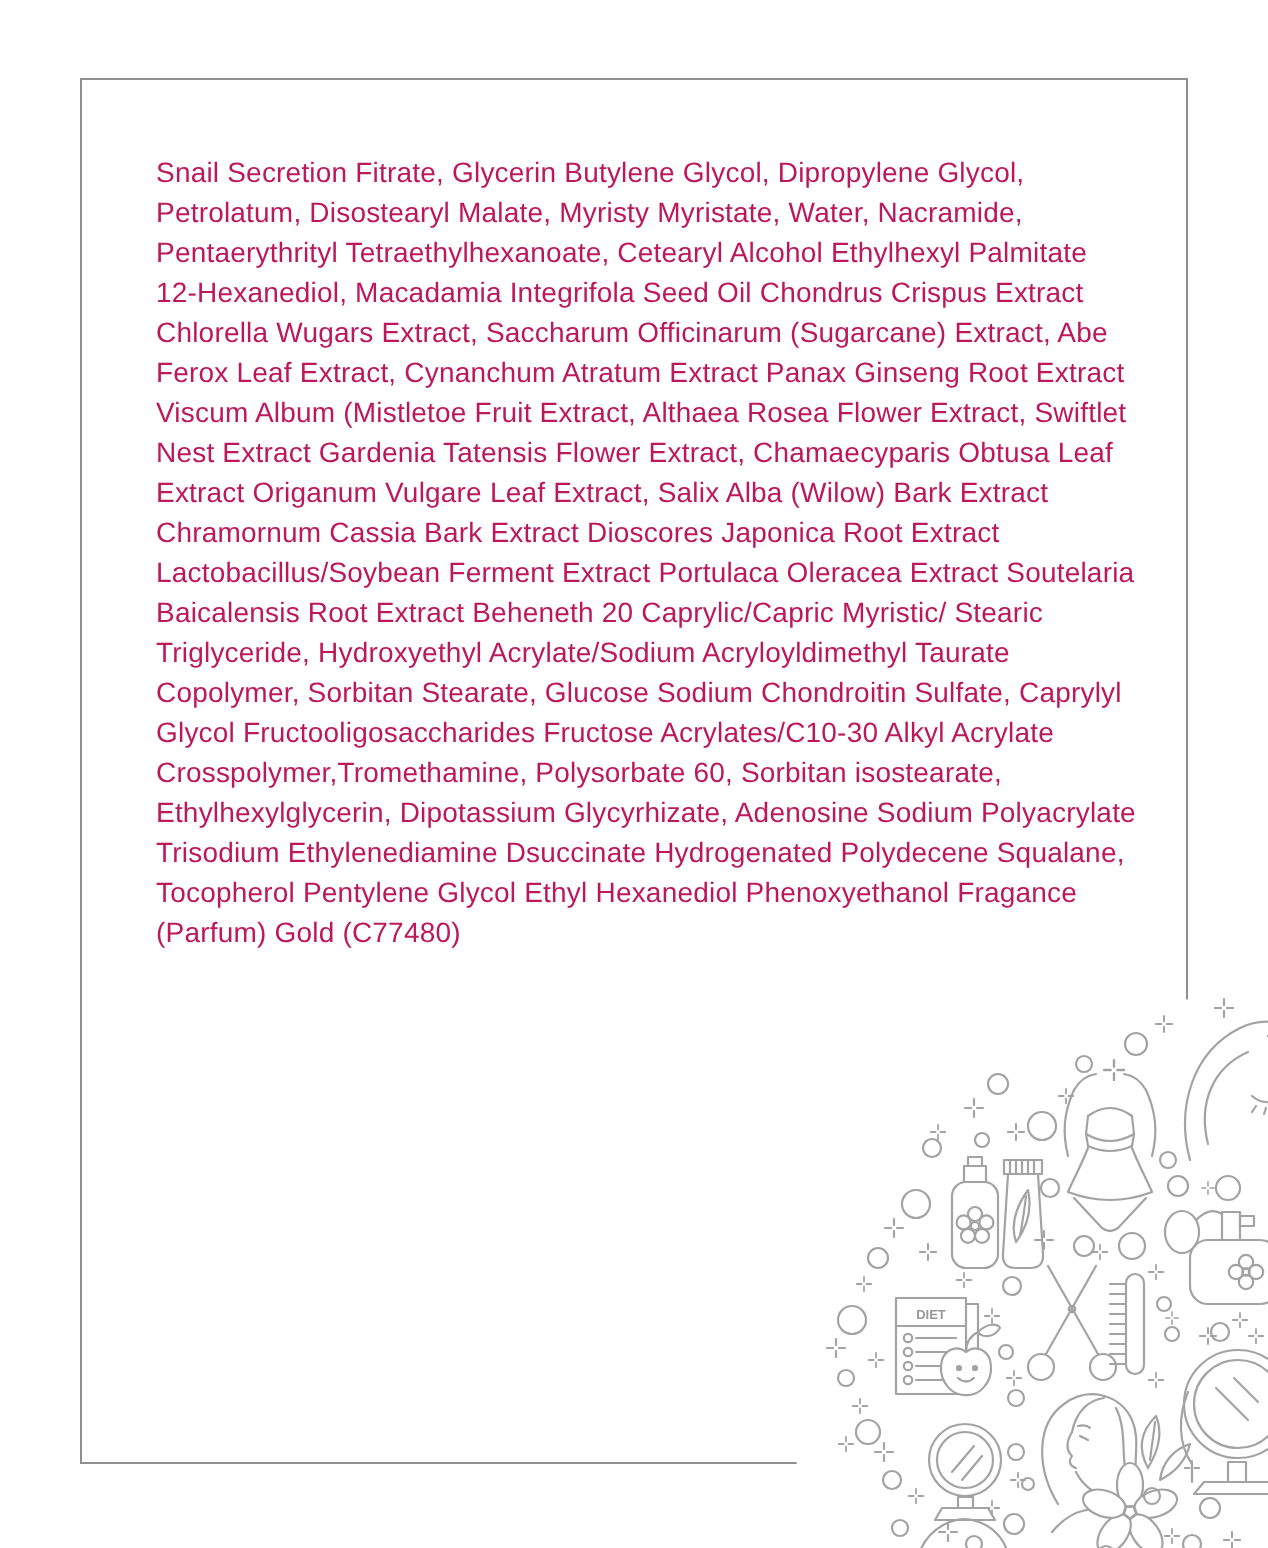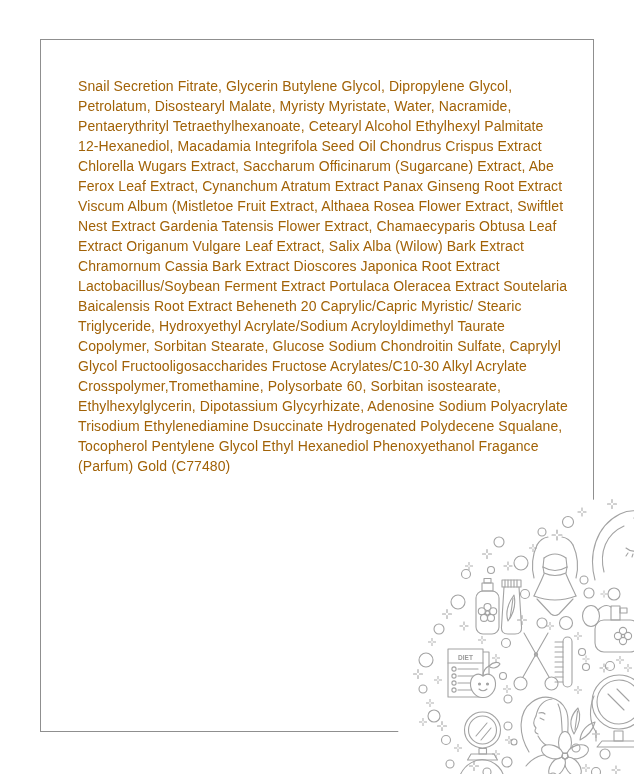--- a/index.html
+++ b/index.html
@@ -18,21 +18,21 @@
     box-sizing:border-box;
     background:transparent;
   }
   .ingredients{
     position:absolute;
     left:37px;top:36px;
     margin:0;
     width:512px;
     font-size:14px;
     line-height:20px;
-    color:#a16207;
+    color:#be185d;
     white-space:pre;
     letter-spacing:0.1px;
   }
   .deco{
     position:absolute;
     left:390px;top:490px;
     width:460px;height:460px;
   }
   .deco .ink{
     fill:none;

